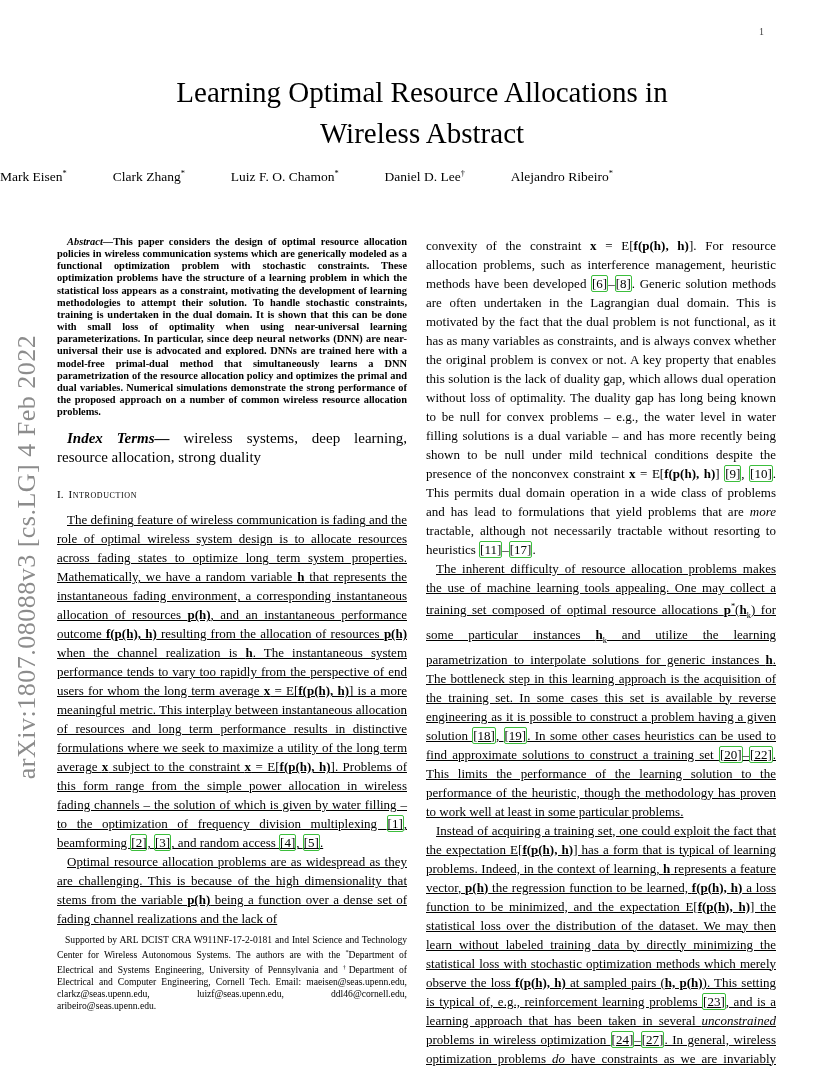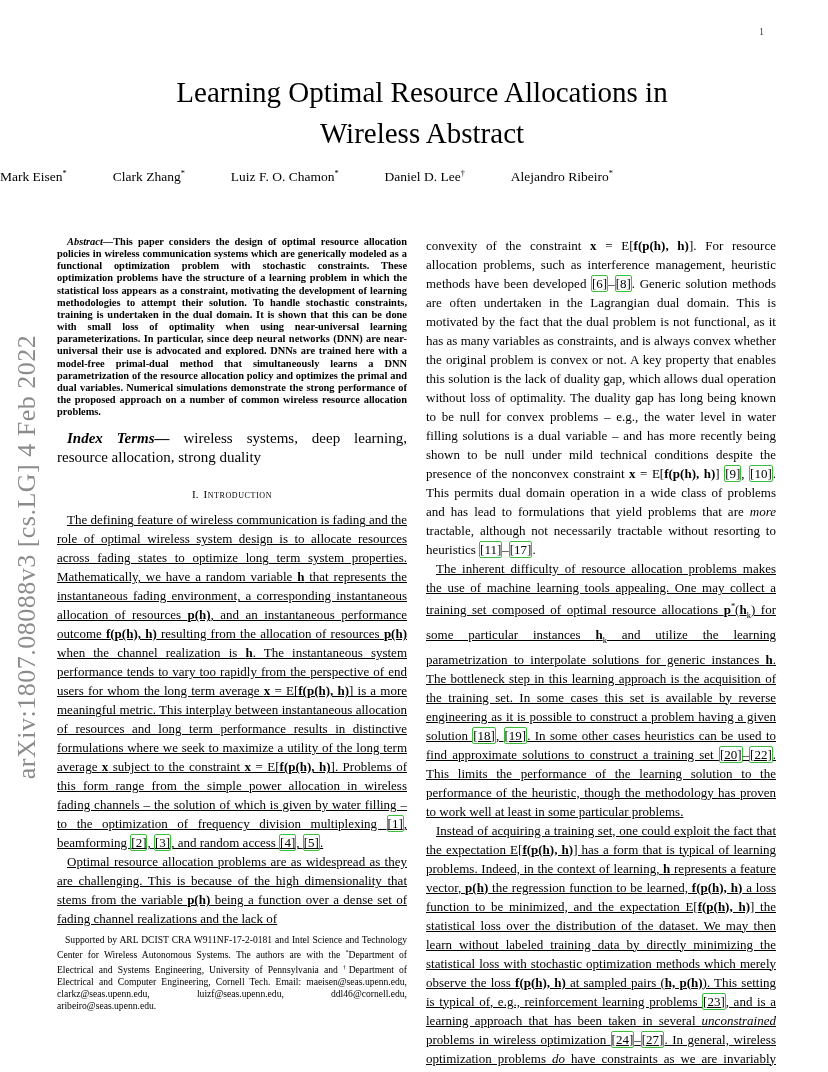--- a/index.html
+++ b/index.html
@@ -68,21 +68,20 @@
     text-indent:10px;
   }
   .index-terms{
     font-size:15px;line-height:19px;
     margin-top:11px;
     text-indent:10px;
   }
   .lead{font-weight:bold;font-style:italic;}
   .section-heading{
     margin:21px 0 9px 0;
-    text-align:center;
     font-size:11px;font-weight:normal;
     line-height:13px;
   }
   .section-heading .sc{
     font-variant-caps:small-caps;
     letter-spacing:0.6px;
     margin-left:5px;
   }
   .footnote{
     position:absolute;left:0;right:0;bottom:36px;

